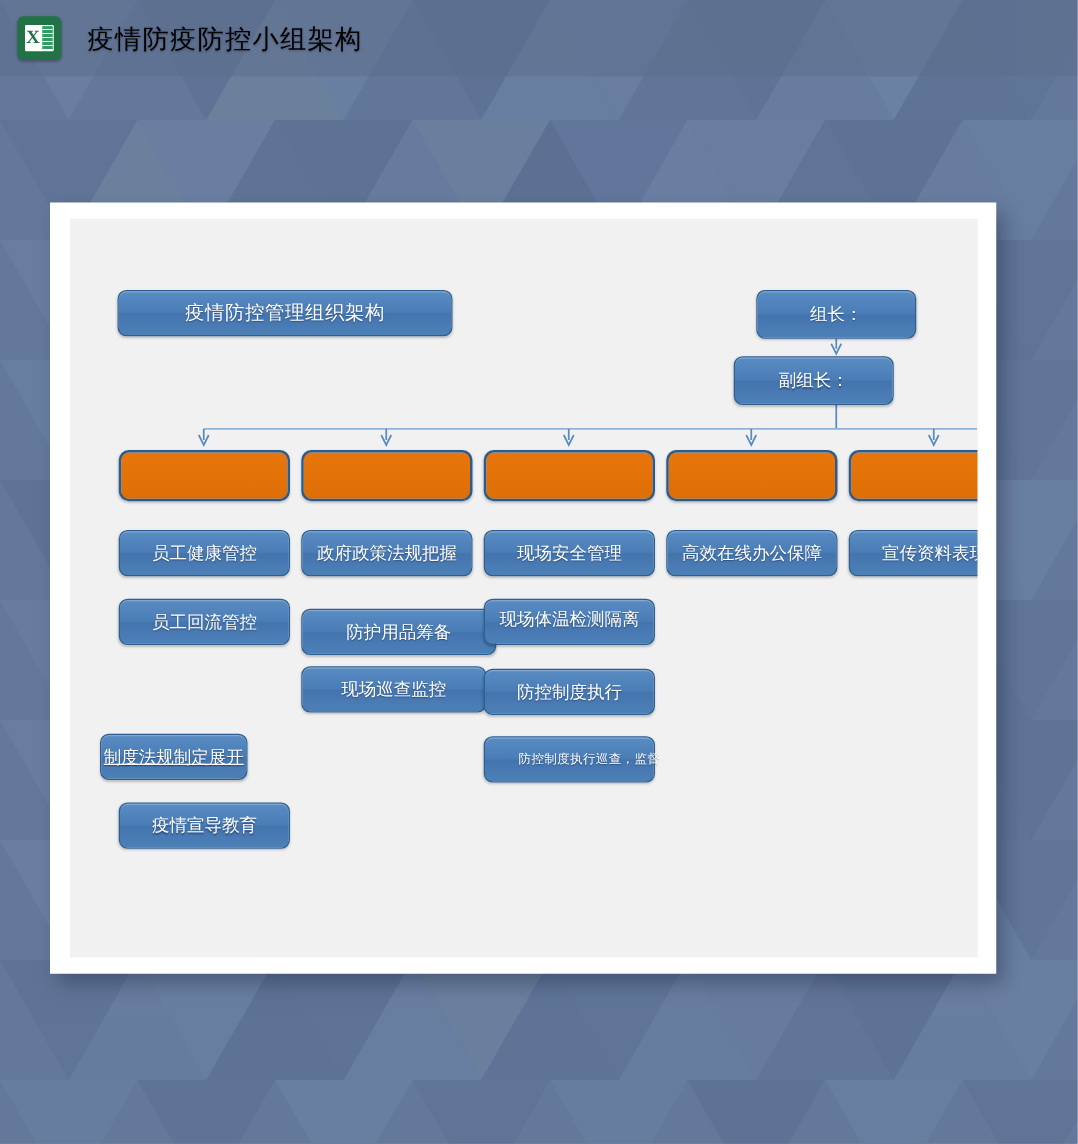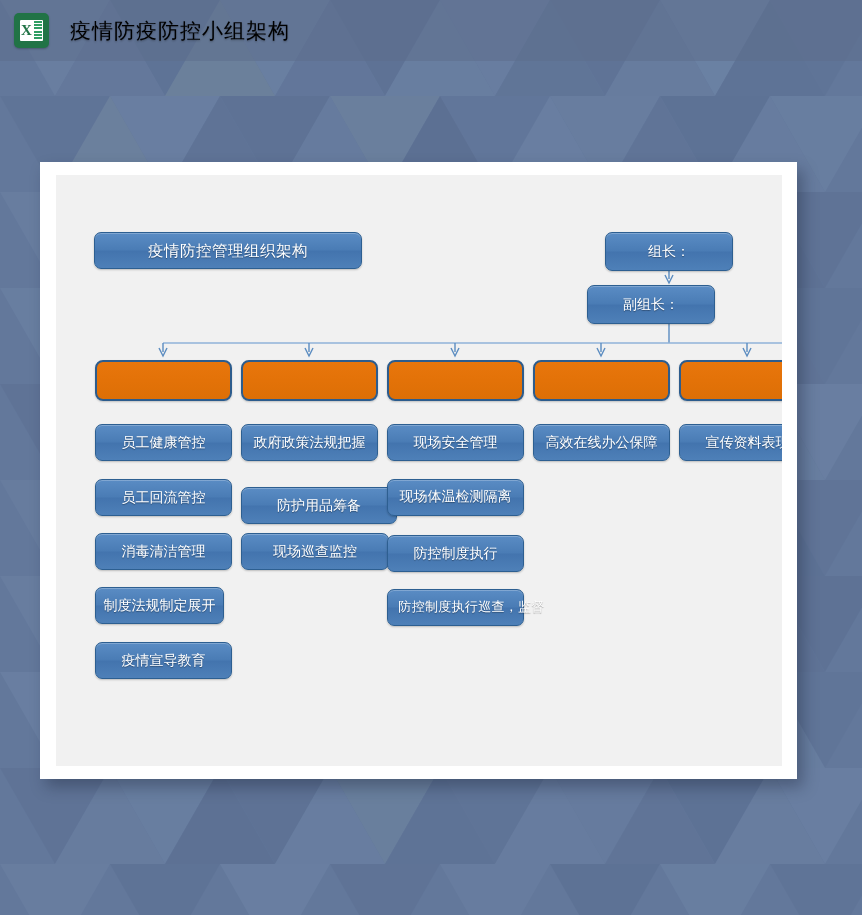--- a/index.html
+++ b/index.html
@@ -114,21 +114,21 @@
     border: 1.5px solid #2d5f91;
     box-shadow: 0 1px 2px rgba(0,0,0,0.22), inset 0 1px 0 rgba(255,255,255,0.24);
     font-size: 14px;
   }
   .node.orange {
     background: linear-gradient(to bottom, #e8760c 0%, #e37208 50%, #dd6f06 100%);
     border: 2px solid #2c5c8d;
     border-radius: 8px;
     box-shadow: 0 1px 2px rgba(0,0,0,0.2);
   }
-  .node.small { font-size: 13px; letter-spacing: .3px; padding-left: 32px; }
+  .node.small { font-size: 10px; letter-spacing: .3px; padding-left: 32px; }
   .node.title { font-size: 15.5px; letter-spacing: .5px; align-items: center; }
 
   
   #connectors {
     position: absolute;
     left: 0; top: 0;
     width: 726px; height: 591px;
     z-index: 1;
     pointer-events: none;
   }
@@ -369,24 +369,21 @@
     <div class="node orange" style="left:623px; top:185px; width:137px; height:41px;">
       <span></span>
     </div>
 
     <div class="node blue" style="left:39px; top:249px; width:137px; height:37px;">
       <span>员工健康管控</span>
     </div>
     <div class="node blue" style="left:39px; top:304px; width:137px; height:37px;">
       <span>员工回流管控</span>
     </div>
-    <div class="node blue" style="left:39px; top:358px; width:137px; height:37px;">
-      <span>消毒清洁管理</span>
-    </div>
-    <div class="node blue" style="left:39px; top:412px; width:129px; height:37px;">
+    <div class="node blue" style="left:24px; top:412px; width:118px; height:37px;text-decoration:underline;">
       <span>制度法规制定展开</span>
     </div>
     <div class="node blue" style="left:39px; top:467px; width:137px; height:37px;">
       <span>疫情宣导教育</span>
     </div>
 
     <div class="node blue" style="left:185px; top:249px; width:137px; height:37px;">
       <span>政府政策法规把握</span>
     </div>
     <div class="node blue" style="left:185px; top:312px; width:156px; height:37px;">

